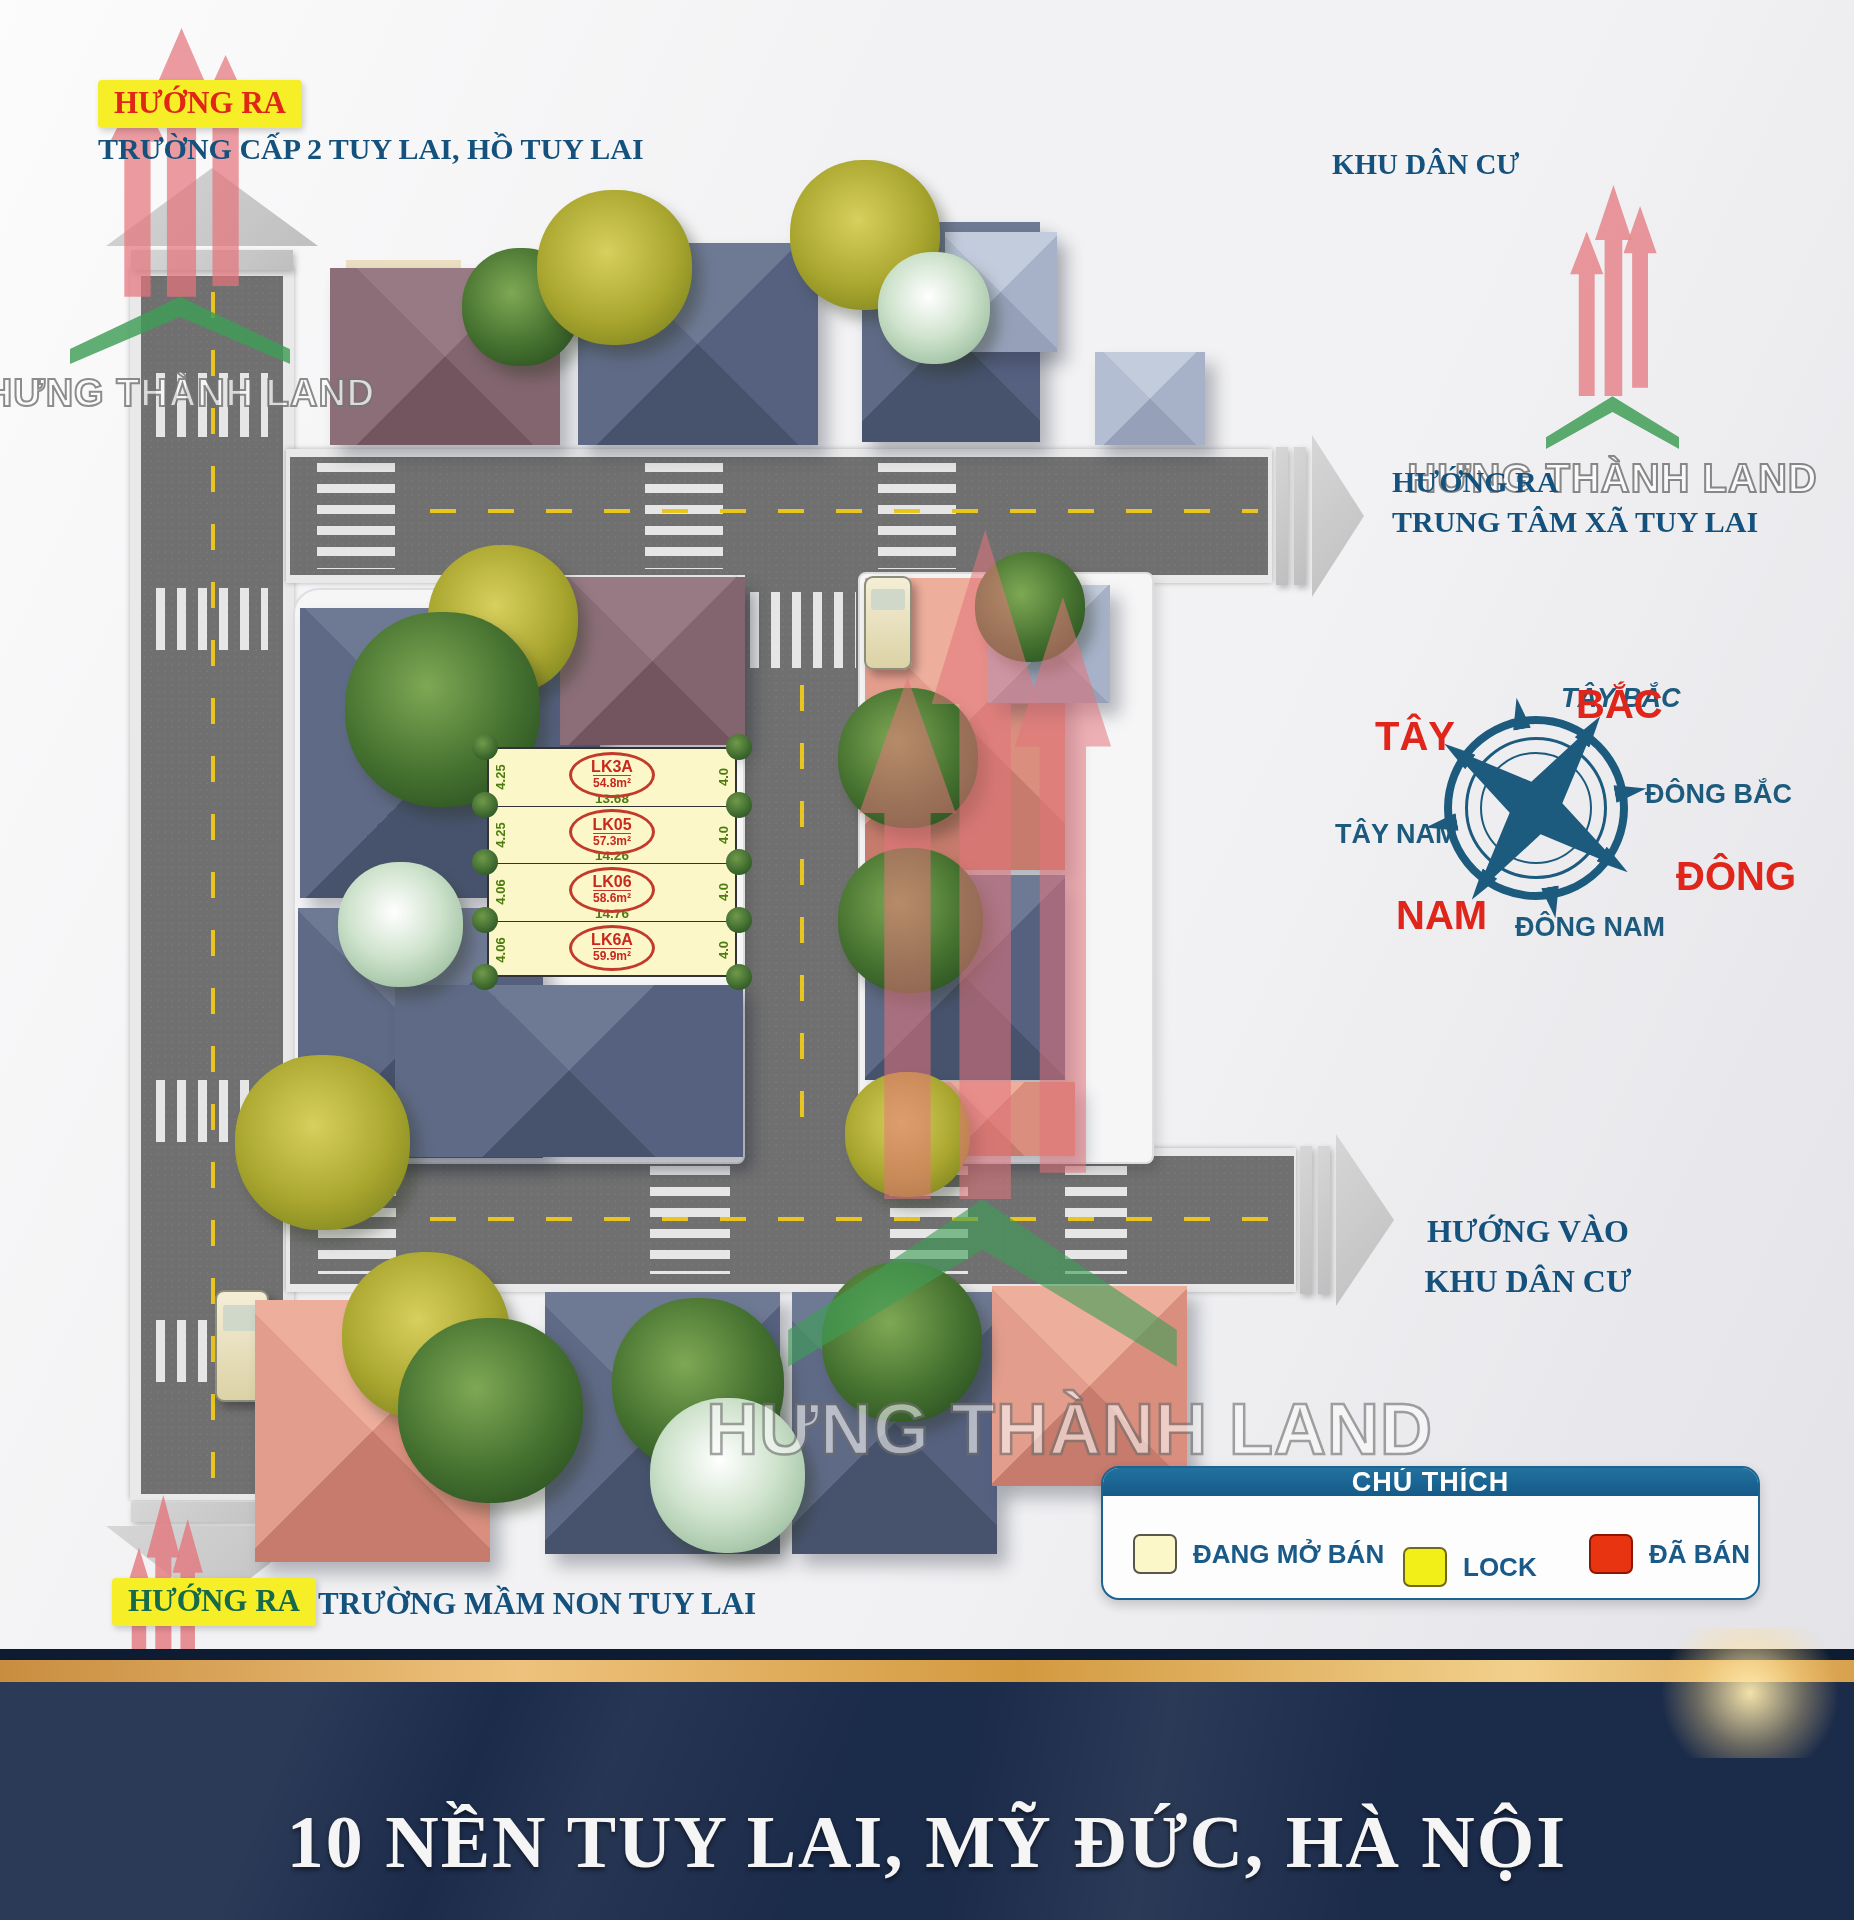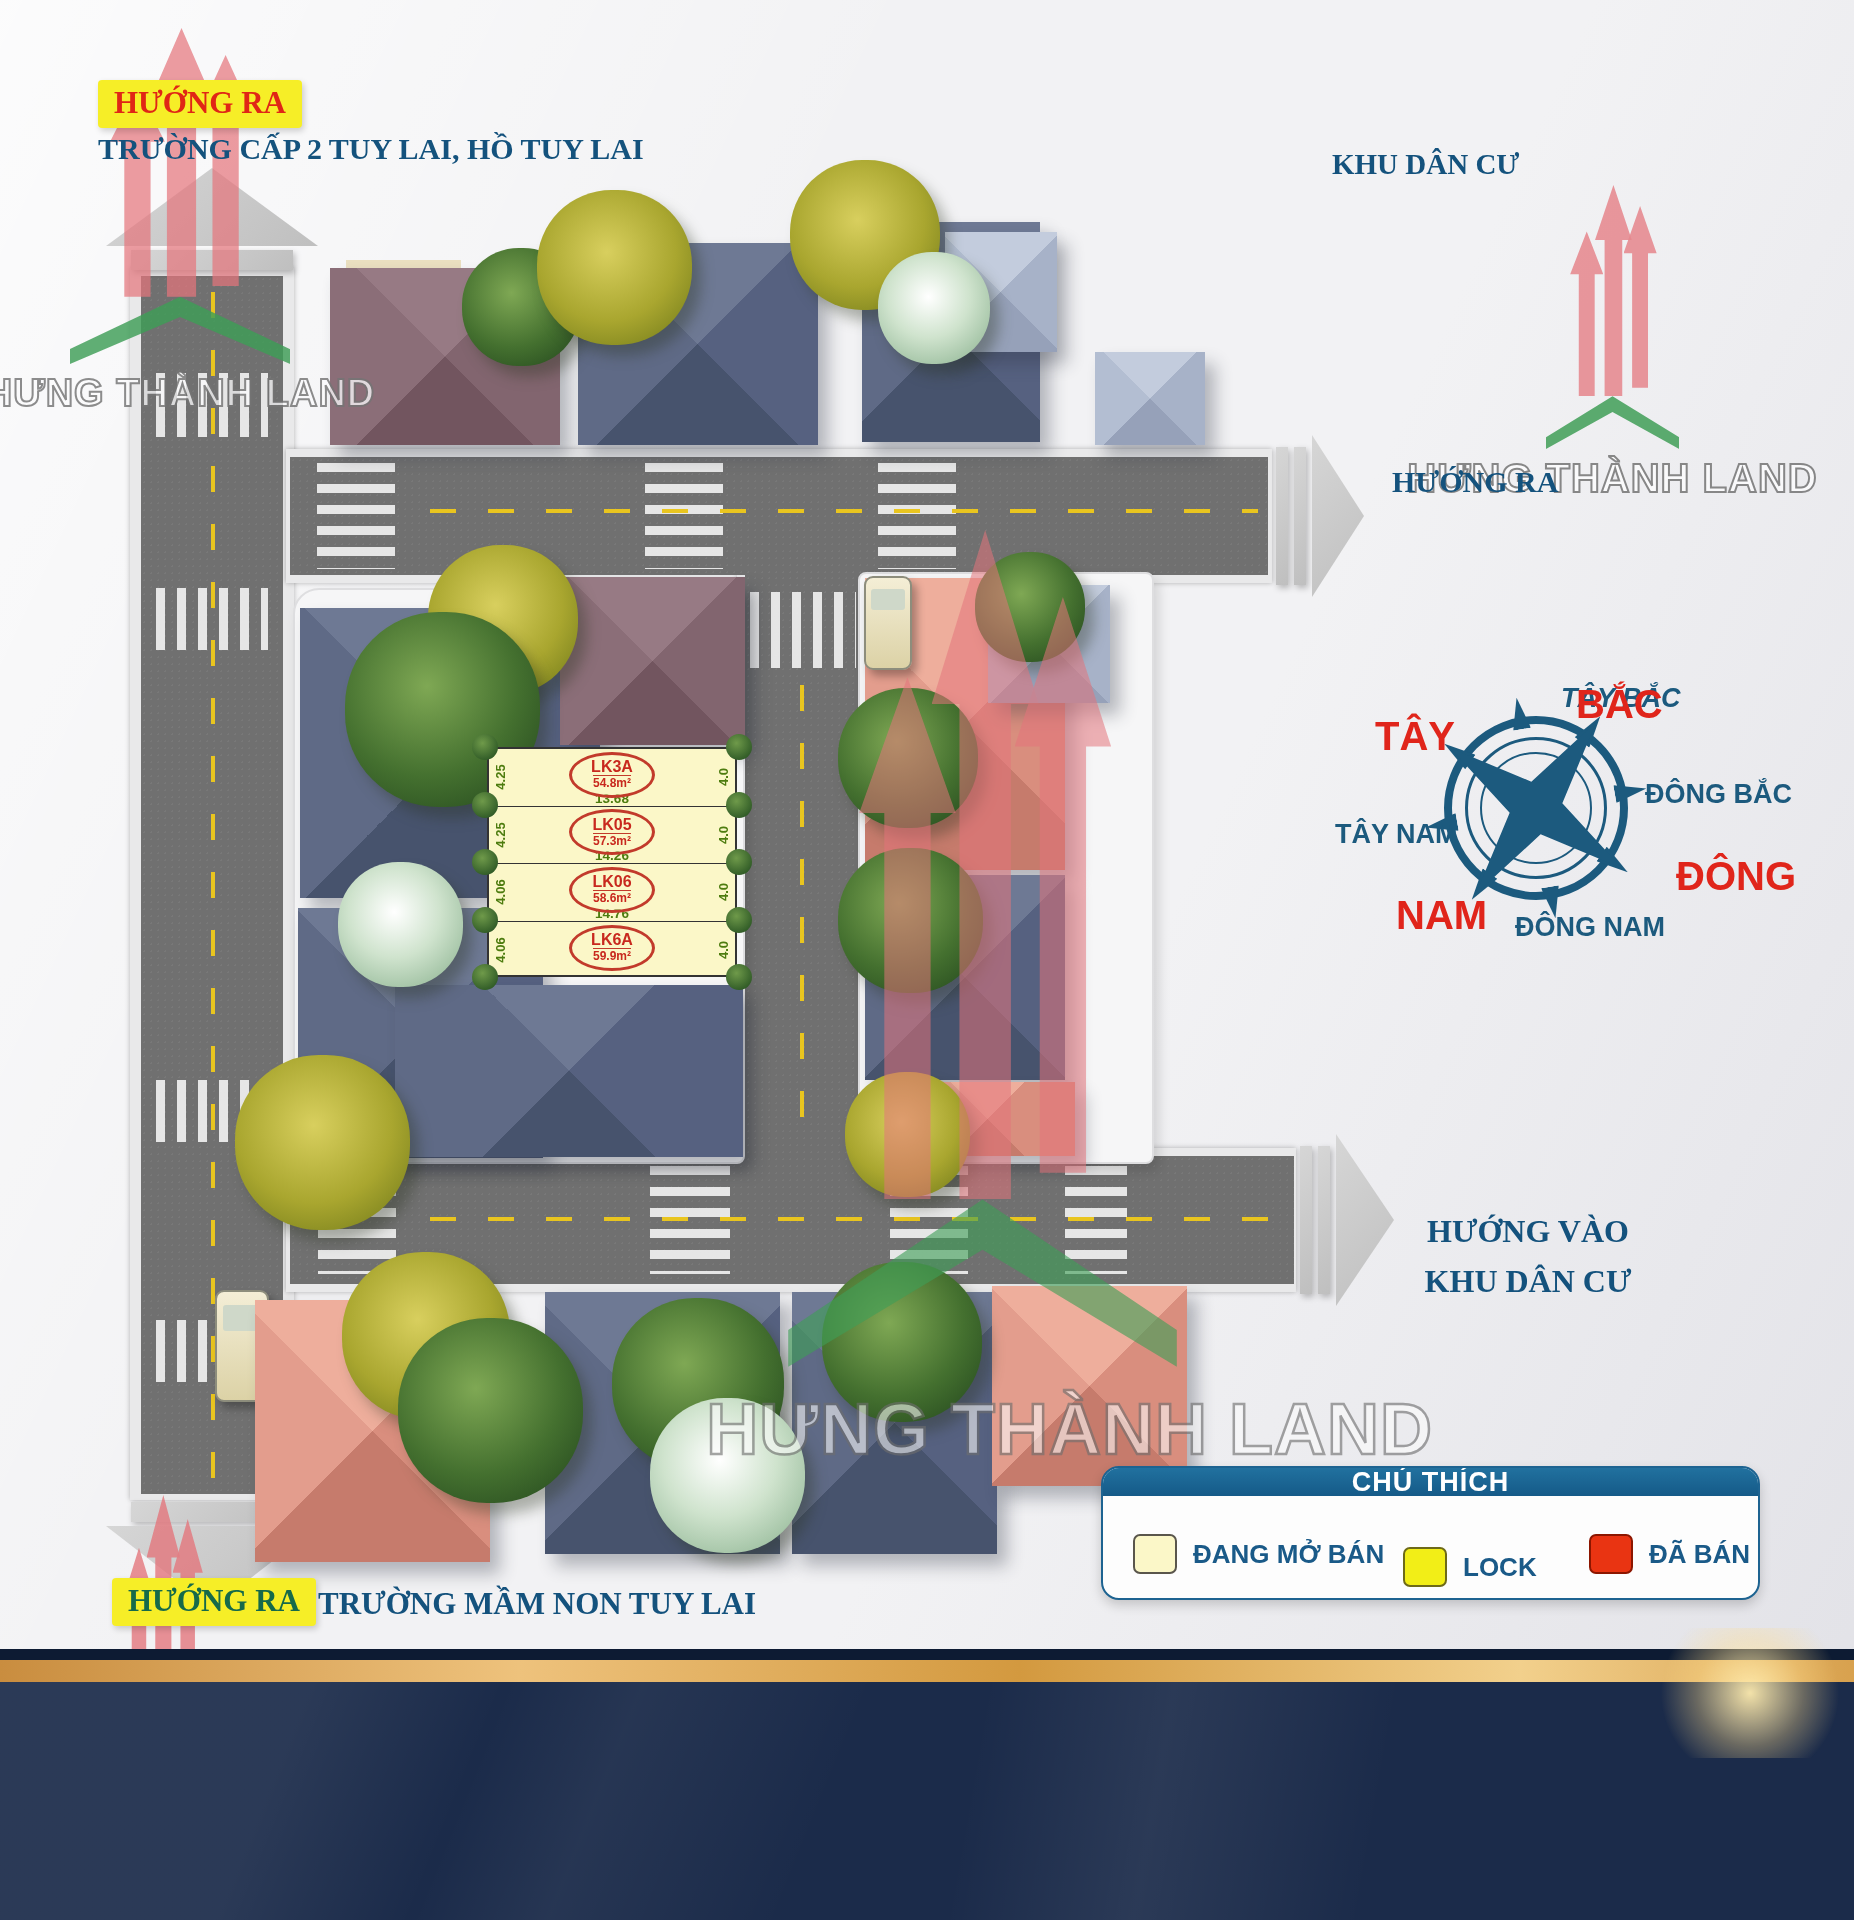--- a/index.html
+++ b/index.html
@@ -331,20 +331,21 @@
 
   <div class="tag red" style="left:98px;top:80px;">HƯỚNG RA</div>
   <div class="maplbl" style="left:98px;top:132px;font-size:30px;">TRƯỜNG CẤP 2 TUY LAI, HỒ TUY LAI</div>
 
   <div class="maplbl" style="left:1332px;top:148px;font-size:29px;">KHU DÂN CƯ</div>
 
   <div class="abs" style="left:1392px;top:462px;">
     <div class="maplbl" style="position:static;font-size:30px;"></div>
     <div style="font-weight:bold;color:#14527d;font-size:30px;line-height:40px;white-space:nowrap;">
       <div>HƯỚNG RA</div>
+      <div>TRUNG TÂM XÃ TUY LAI</div>
     </div>
   </div>
 
   <div class="abs" style="left:1395px;top:1206px;width:266px;text-align:center;font-weight:bold;color:#14527d;font-size:32px;line-height:50px;">
     <div>HƯỚNG VÀO</div>
     <div>KHU DÂN CƯ</div>
   </div>
 
   <div class="tag green" style="left:112px;top:1578px;">HƯỚNG RA</div>
   <div class="maplbl" style="left:318px;top:1586px;font-size:31px;">TRƯỜNG MẦM NON TUY LAI</div>
@@ -385,14 +386,15 @@
     <div class="litem" style="left:486px;">
       <div class="sw sw-sold"></div>
       <div class="llab">ĐÃ BÁN</div>
     </div>
   </div>
 
   <div class="f-line"></div>
   <div class="f-gold"></div>
   <div class="f-navy"></div>
   <div class="f-glint"></div>
+  <div class="f-sub">10 NỀN TUY LAI, MỸ ĐỨC, HÀ NỘI</div>
 
 </div>
 
 </body></html>

